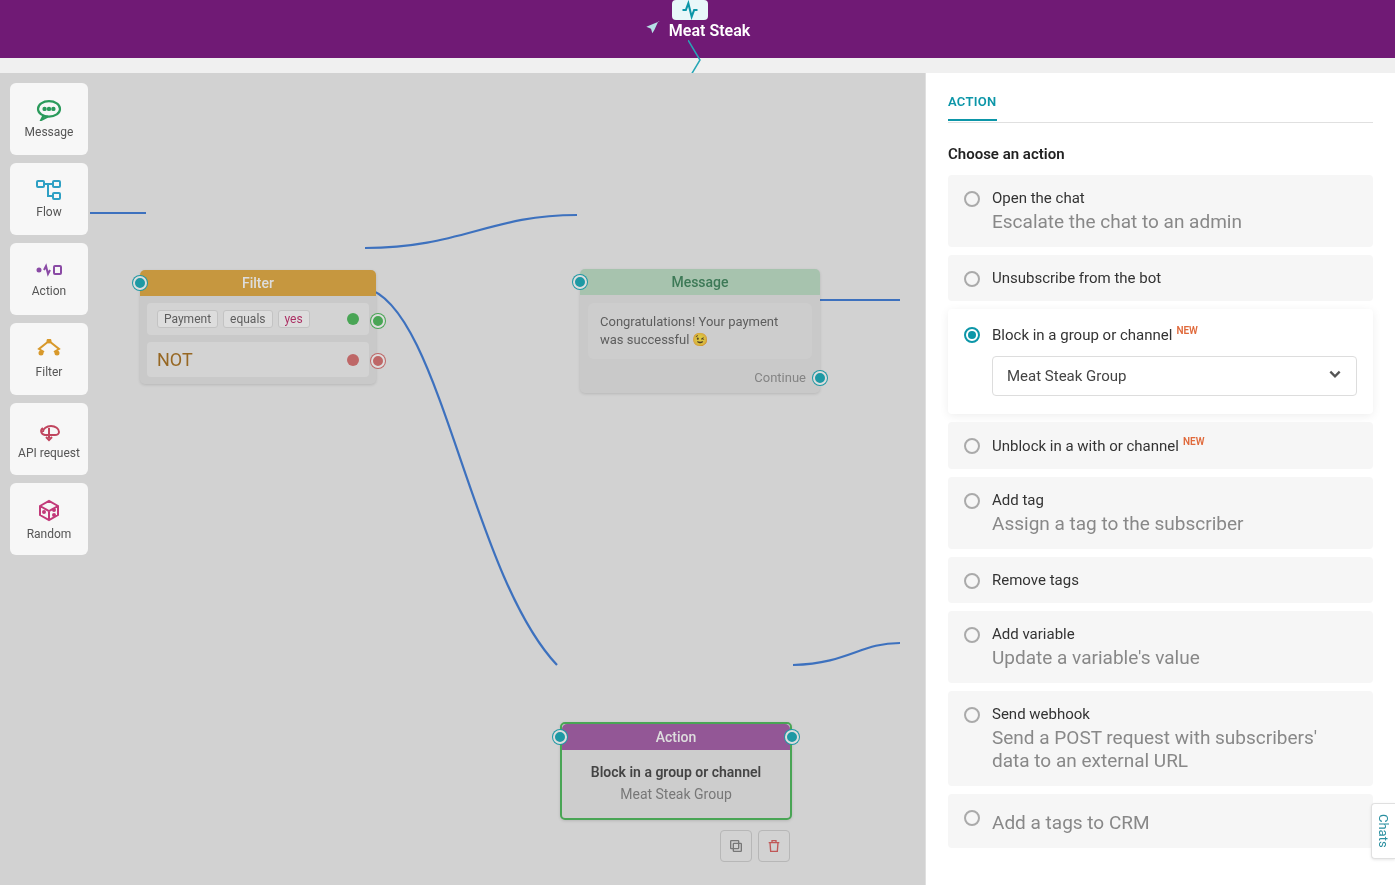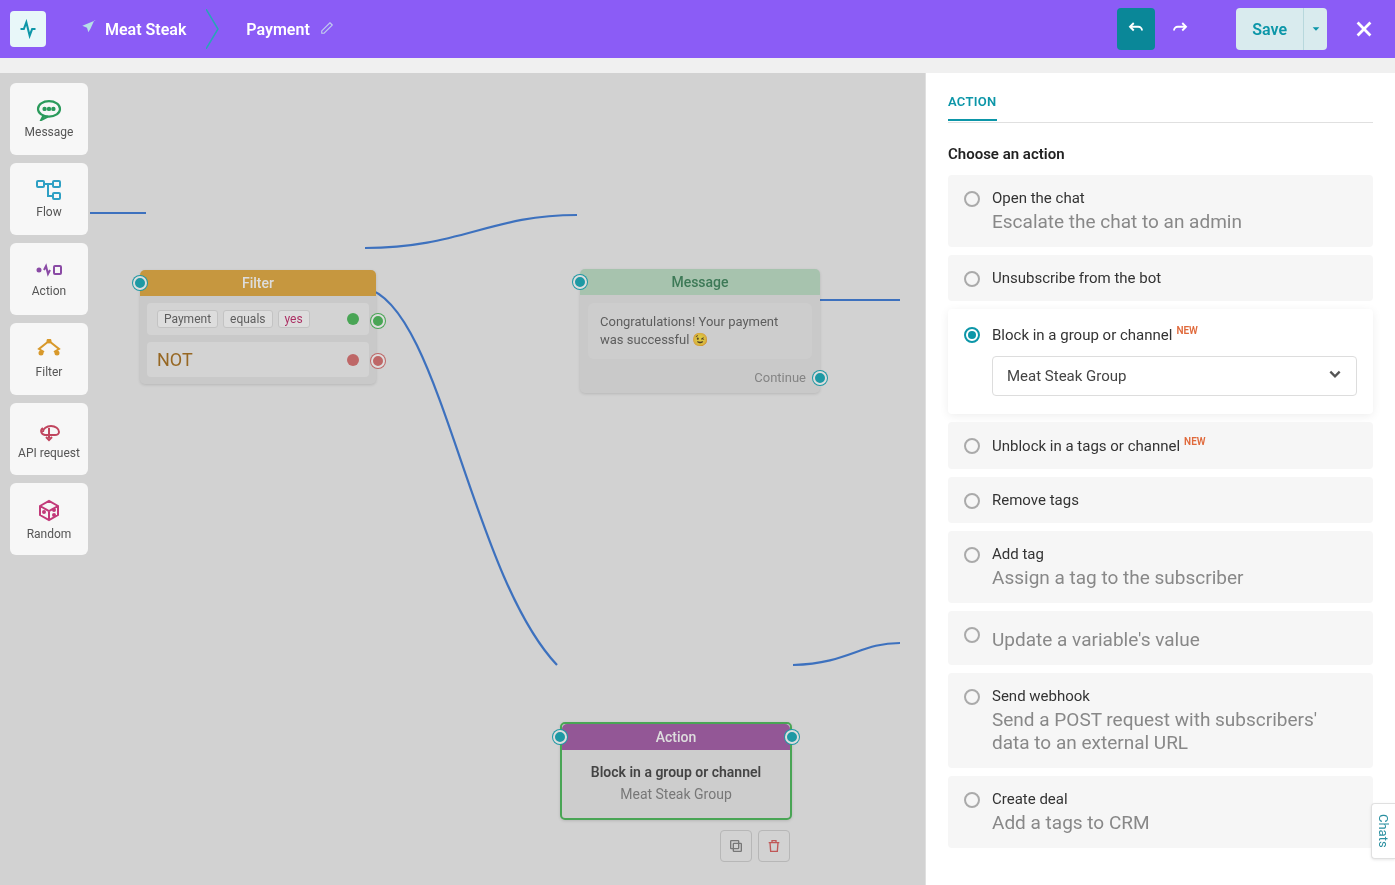--- a/index.html
+++ b/index.html
@@ -2,24 +2,25 @@
 <html><head>
 <meta charset="utf-8">
 <style>
   * { box-sizing: border-box; margin: 0; padding: 0; }
   html, body { width: 100%; height: 100%; font-family: -apple-system, BlinkMacSystemFont, "Segoe UI", Roboto, sans-serif; overflow: hidden; }
   body { position: relative; background: #f0f0f0; }
 
   
   .header {
     height: 58px;
-    background: #8b5cf6;
+    background: #701a75;
     display: flex;
     align-items: center;
     padding: 0 10px;
+    flex-direction: column;
   }
   .logo-box {
     width: 36px; height: 36px;
     background: #e8f7f9;
     border-radius: 4px;
     display:flex; align-items:center; justify-content:center;
     margin-right: 15px;
   }
   .breadcrumb-seg {
     display:flex; align-items:center;
@@ -531,59 +532,59 @@
               </svg>
           </span>
         </div>
       </div>
     </div>
 
     <div class="opt">
       <div class="radio"></div>
       <div class="opt-body">
         <div class="opt-title">
-          <span>Unblock in a tags or channel</span><span class="badge-new">NEW</span>
+          <span>Unblock in a with or channel</span><span class="badge-new">NEW</span>
         </div>
-      </div>
-    </div>
-
-    <div class="opt">
-      <div class="radio"></div>
-      <div class="opt-body">
-        <div class="opt-title">Remove tags</div>
       </div>
     </div>
 
     <div class="opt">
       <div class="radio"></div>
       <div class="opt-body">
         <div class="opt-title">Add tag</div>
         <div class="opt-desc">Assign a tag to the subscriber</div>
       </div>
     </div>
 
     <div class="opt">
       <div class="radio"></div>
       <div class="opt-body">
+        <div class="opt-title">Remove tags</div>
+      </div>
+    </div>
+
+    <div class="opt">
+      <div class="radio"></div>
+      <div class="opt-body">
+        <div class="opt-title">Add variable</div>
         <div class="opt-desc">Update a variable's value</div>
       </div>
     </div>
 
     <div class="opt">
       <div class="radio"></div>
       <div class="opt-body">
         <div class="opt-title">Send webhook</div>
         <div class="opt-desc">Send a POST request with subscribers' data to an external URL</div>
       </div>
     </div>
 
     <div class="opt">
       <div class="radio"></div>
       <div class="opt-body">
-        <div class="opt-title">Create deal</div>
         <div class="opt-desc">Add a tags to CRM</div>
       </div>
     </div>
 
     
   </div>
 
   <div class="chats-tab">Chats</div>
 
 </div>

